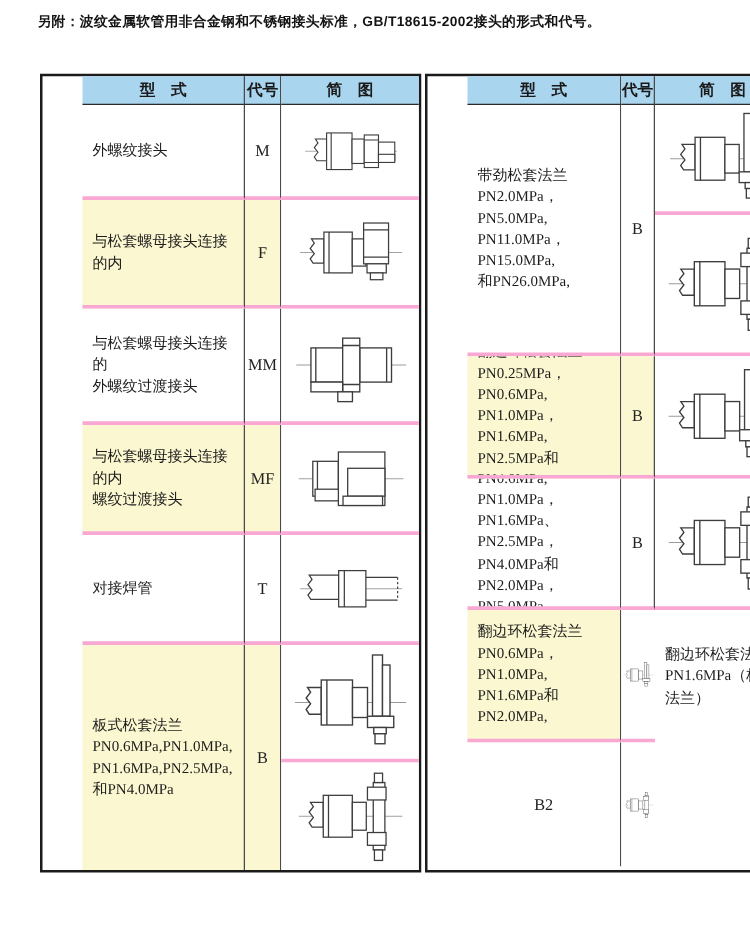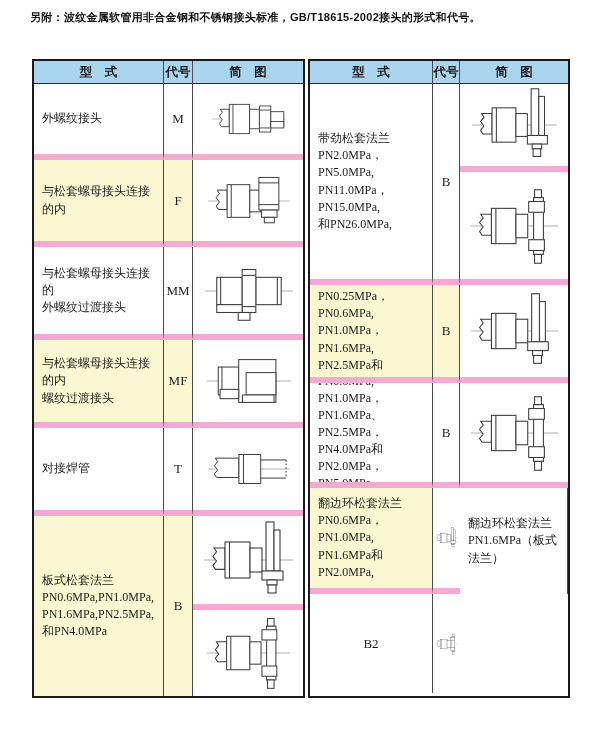--- a/index.html
+++ b/index.html
@@ -5,27 +5,27 @@
   html,body{margin:0;padding:0;}
   body{
     width:600px;height:740px;position:relative;background:#ffffff;
     font-family:"Liberation Sans",sans-serif;color:#1c1c1c;overflow:hidden;
   }
   .doc-title{
     position:absolute;left:30px;top:10px;width:545px;
     font-size:11px;font-weight:bold;letter-spacing:.3px;color:#141414;
   }
   .tables{position:absolute;left:32px;top:59px;display:flex;gap:3px;}
-  .tbl{display:grid;border:2px solid #1b1b1b;background:#fff;}
+  .tbl{display:grid;border:2px solid #1b1b1b;background:#fff;padding-left:32px;}
   .tbl-left{grid-template-columns:130px 29px 110px;
             grid-template-rows:23px 76px 87px 93px 88px 88px 94px 86px;}
   .tbl-right{grid-template-columns:123px 27px 108px;
              grid-template-rows:23px 88px 113px 98px 105px 106px 99px;}
   .cell{
-    box-sizing:border-box;border-right:1px solid #4a4a4a;border-bottom:6px solid #f9a8d4;
+    box-sizing:border-box;border-right:1px solid #4a4a4a;border-bottom:3px solid #f9a8d4;
     display:flex;align-items:center;overflow:hidden;background:#fff;
   }
   .lc{border-right:none;text-align:right;}
   .lr{border-bottom:none;}
   .hd{
     background:#aad5ef;justify-content:center;font-weight:bold;font-size:12.5px;
     color:#1a1a1a;border-bottom:1px solid #2a2a2a;
   }
   .type{
     padding:4px 4px 4px 8px;font-size:12px;line-height:1.42;

